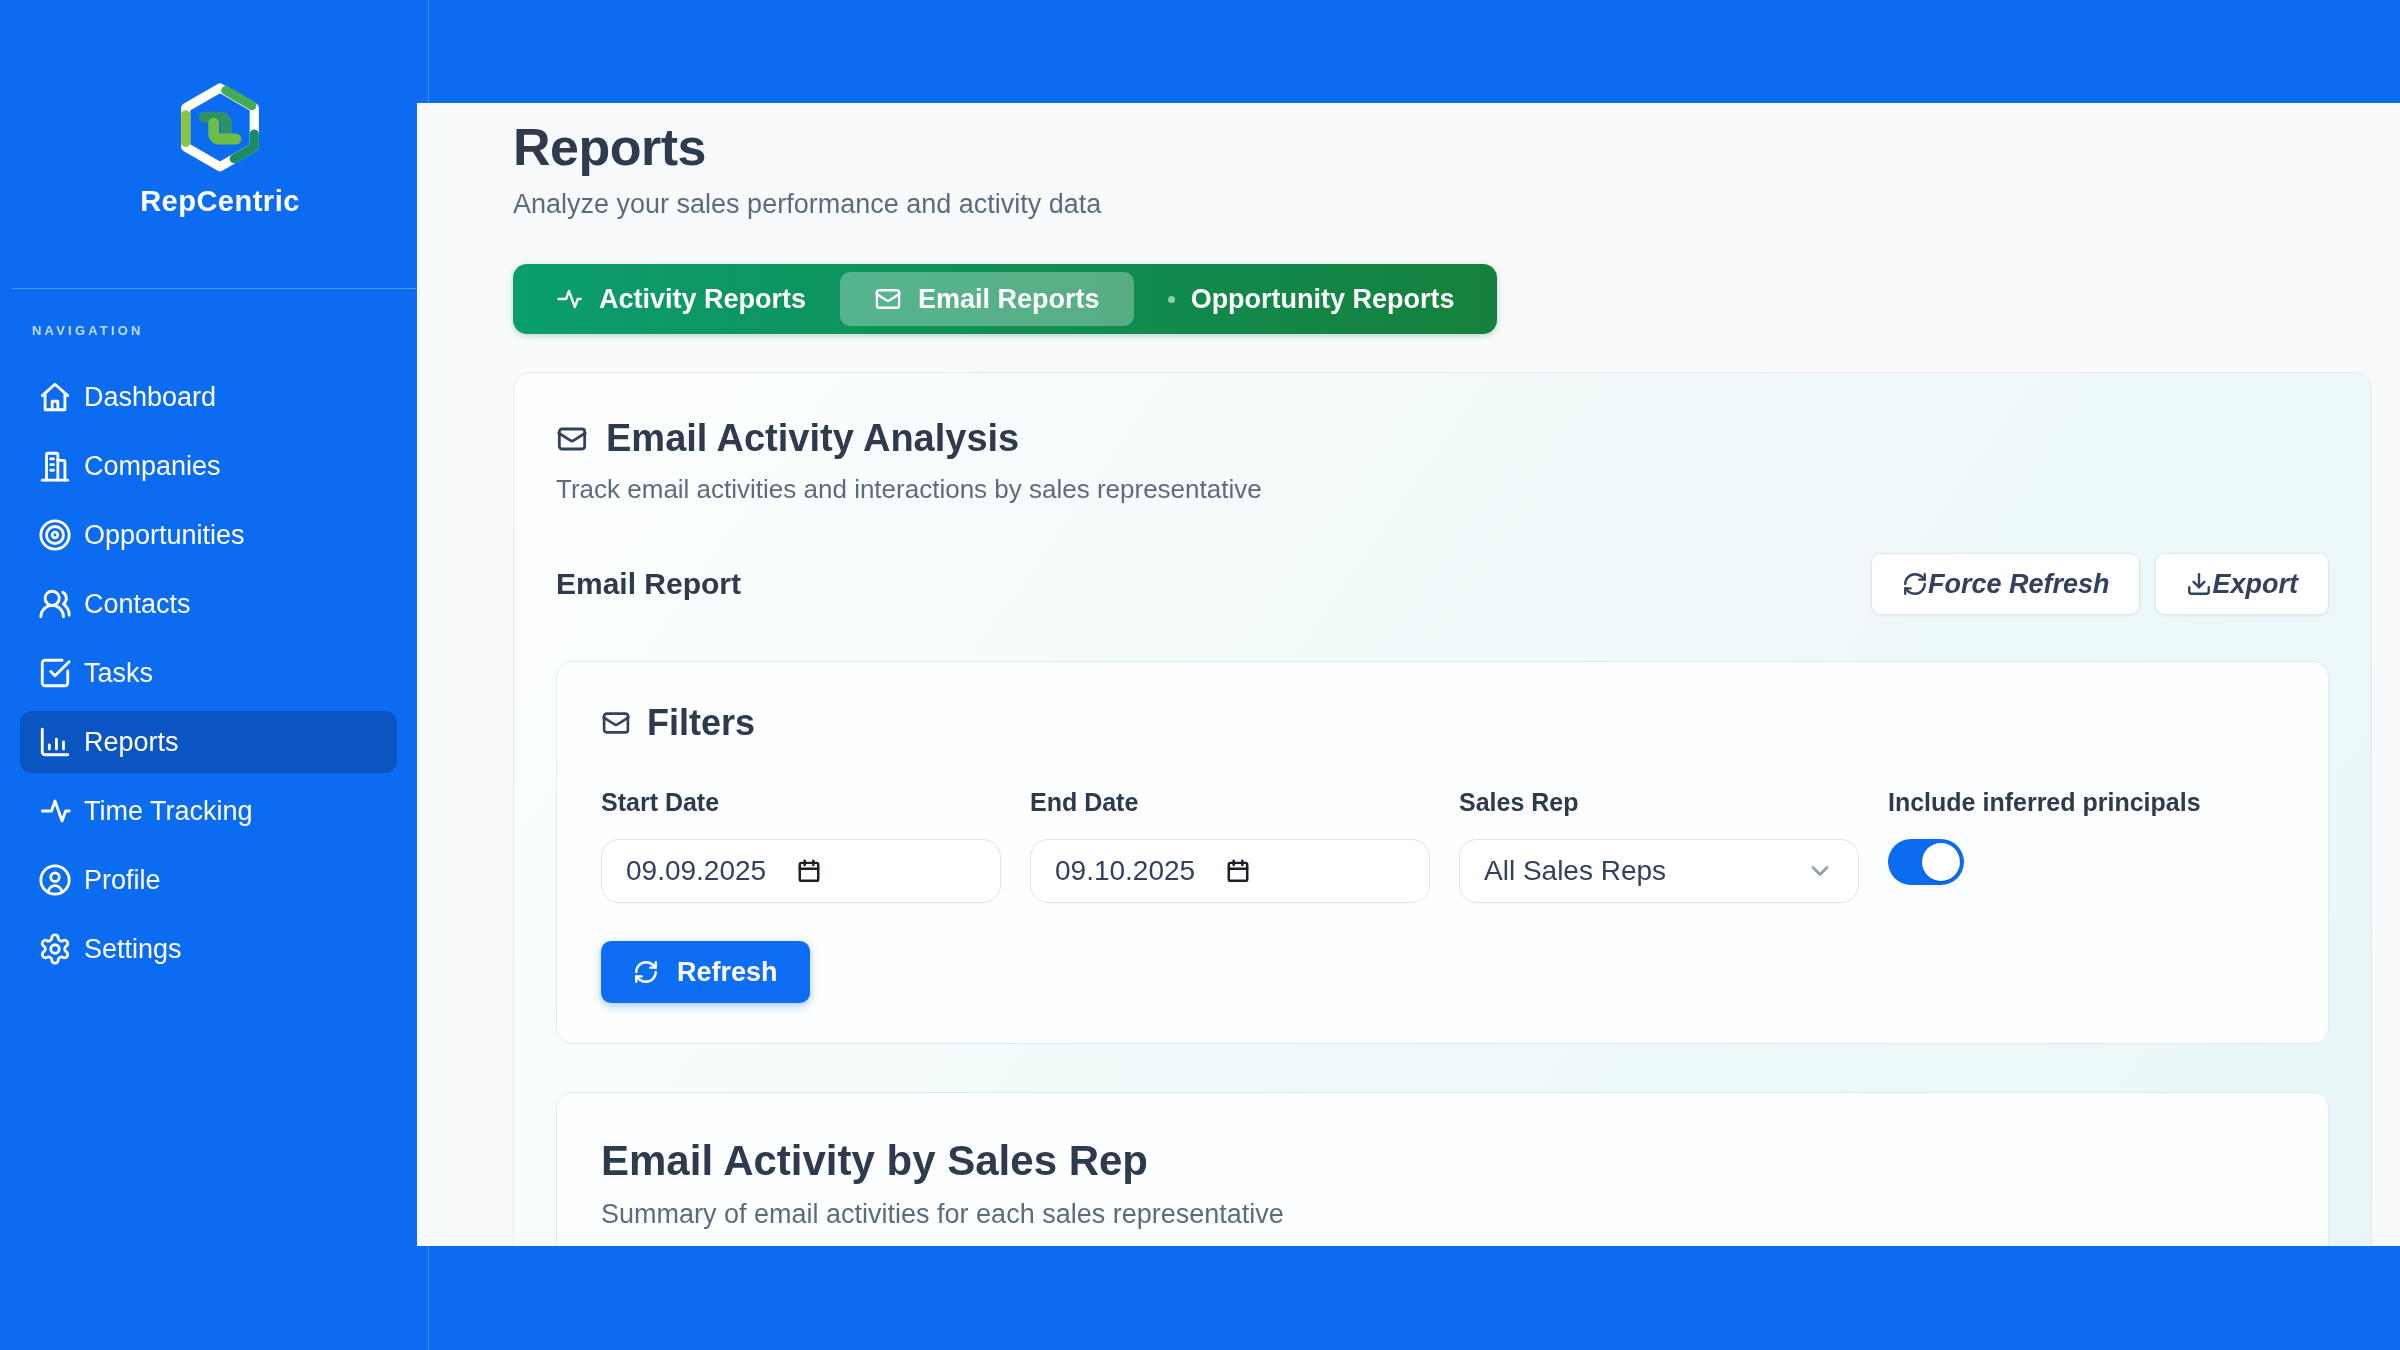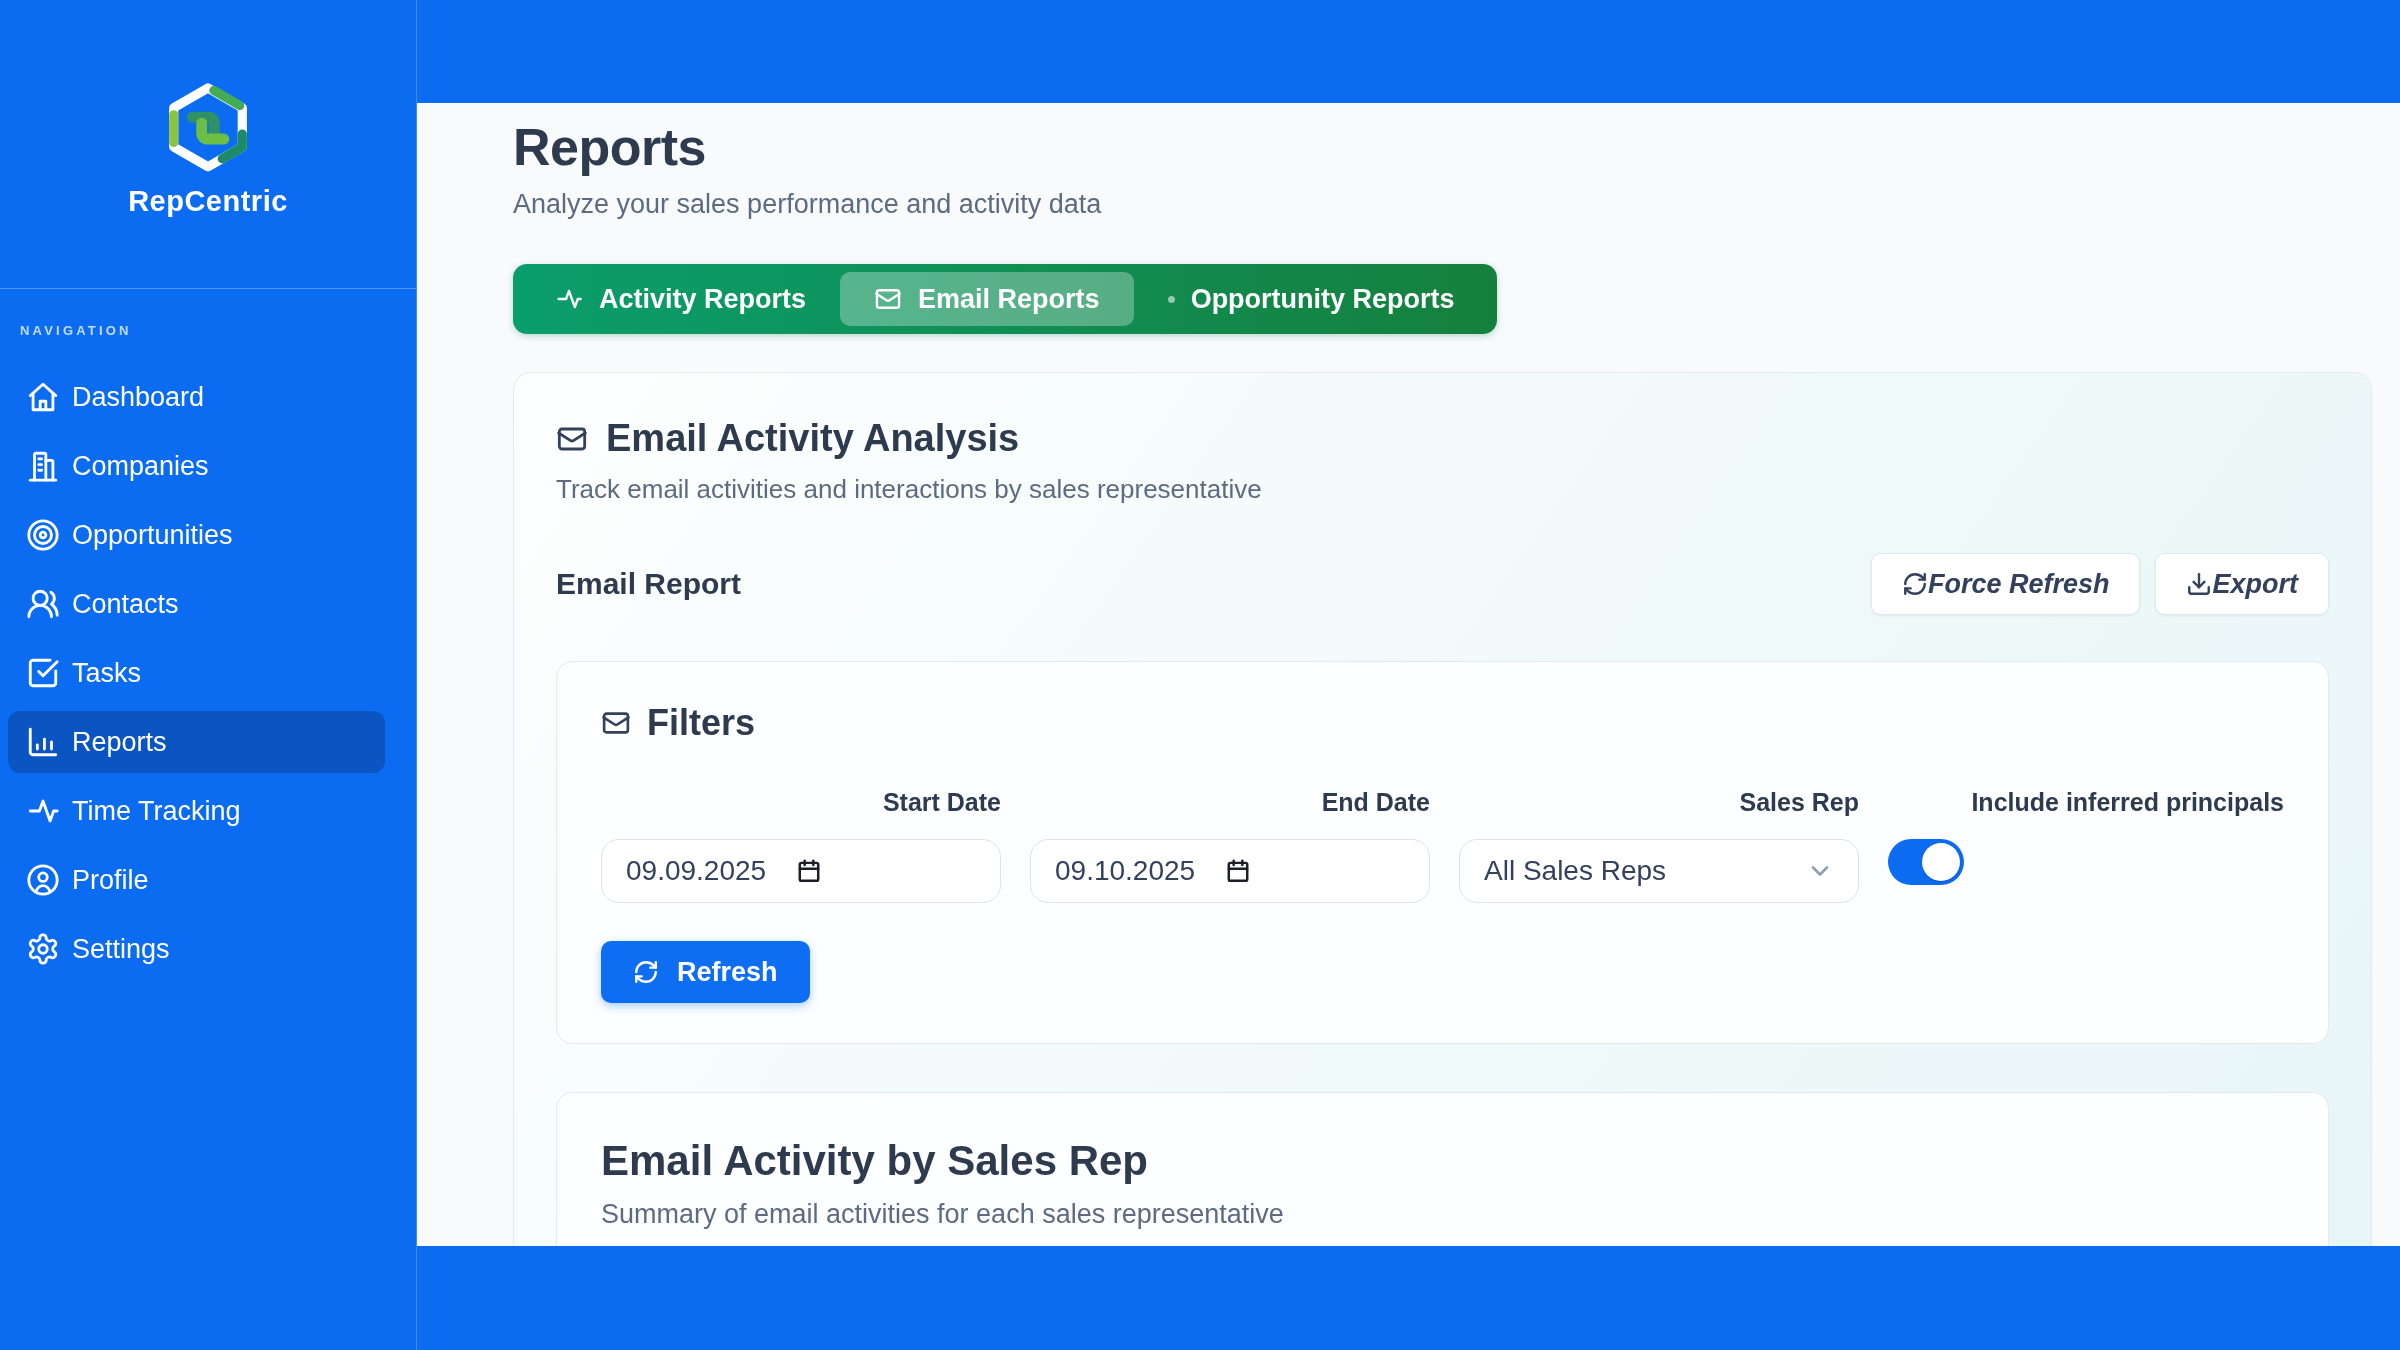--- a/index.html
+++ b/index.html
@@ -1,20 +1,20 @@
 <!DOCTYPE html>
 <html><head>
 <meta charset="utf-8">
 <style>
   * { margin:0; padding:0; box-sizing:border-box; }
   html,body { width:2400px; height:1350px; overflow:hidden; }
   body { background:#0b6cf2; font-family:"Liberation Sans","DejaVu Sans",sans-serif; position:relative; }
 
   
-  .sidebar { position:absolute; left:0; top:0; width:417px; height:1350px; border-right:1px solid rgba(255,255,255,.22); }
+  .sidebar { position:absolute; left:12px; top:0; width:417px; height:1350px; border-right:1px solid rgba(255,255,255,.22); }
   .logo-area { height:289px; border-bottom:1px solid rgba(255,255,255,.28); display:flex; flex-direction:column; align-items:center; justify-content:flex-end; padding-bottom:70px; }
   .logo-text { color:#fff; font-size:29px; font-weight:700; margin-top:10px; letter-spacing:.5px; }
   .nav { padding:34px 31px 0 8px; }
   .nav-label { margin:0 0 28px 12px; font-size:13px; letter-spacing:3.2px; color:rgba(255,255,255,.75); font-weight:600; }
   .nav-item { height:62px; margin-bottom:7px; border-radius:12px; display:flex; align-items:center; padding-left:18px; gap:12px; color:#fff; font-size:27px; font-weight:500; cursor:pointer; }
   .nav-item.active { background:#0a55c2; }
   .nav-item .nicon { width:34px; height:34px; flex:0 0 34px; display:flex; }
   .nav-item svg { width:34px; height:34px; stroke:#fff; fill:none; stroke-width:2; stroke-linecap:round; stroke-linejoin:round; }
 
   
@@ -41,21 +41,21 @@
   .report-sub { font-size:27px; color:#5d6b80; margin-top:10px; }
   .btn-group { display:flex; gap:15px; }
   .btn-white { height:62px; padding:0 30px; background:#fff; border:1px solid #e1e7ee; border-radius:10px; display:flex; align-items:center; font-size:27px; font-weight:600; color:#33415c; box-shadow:0 1px 3px rgba(16,24,40,.06); cursor:pointer;font-style:italic; }
   .btn-white svg { width:26px; height:26px; stroke:#33415c; fill:none; stroke-width:2.2; stroke-linecap:round; stroke-linejoin:round; }
 
   .subcard { margin-top:46px; background:#fcfeff; border:1px solid #e3e9f0; border-radius:16px; padding:40px 44px; }
   .filters-head { display:flex; align-items:center; gap:16px; }
   .filters-head svg { width:30px; height:30px; stroke:#33415c; fill:none; stroke-width:2.1; stroke-linecap:round; stroke-linejoin:round; }
   .filters-title { font-size:36px; font-weight:800; color:#2e3b4e; }
 
-  .fields { display:flex; gap:29px; margin-top:44px;text-align:right; }
+  .fields { display:flex; gap:29px; margin-top:44px; }
   .field { width:400px; }
   .field-label { font-size:25px; font-weight:600; color:#2e3b4e; margin-bottom:22px; }
   .input { height:64px; border:1px solid #dce3ec; border-radius:18px; background:#fff; display:flex; align-items:center; padding:0 24px; font-size:28px; color:#33415c; cursor:pointer; }
   .input .cal { margin-left:30px; display:flex; }
   .input .cal svg { width:26px; height:26px; stroke:#1b1f27; fill:none; stroke-width:2.3; stroke-linecap:round; stroke-linejoin:round; }
   .select { justify-content:space-between; }
   .select svg { width:28px; height:28px; stroke:#93a1b3; fill:none; stroke-width:2.4; stroke-linecap:round; stroke-linejoin:round; }
   .toggle-field { flex:1; }
   .switch { width:76px; height:46px; border-radius:23px; background:#0b6cf2; position:relative; cursor:pointer; }
   .switch .knob { position:absolute; right:4px; top:4px; width:38px; height:38px; border-radius:50%; background:#fff; box-shadow:0 1px 2px rgba(0,0,0,.2); }

